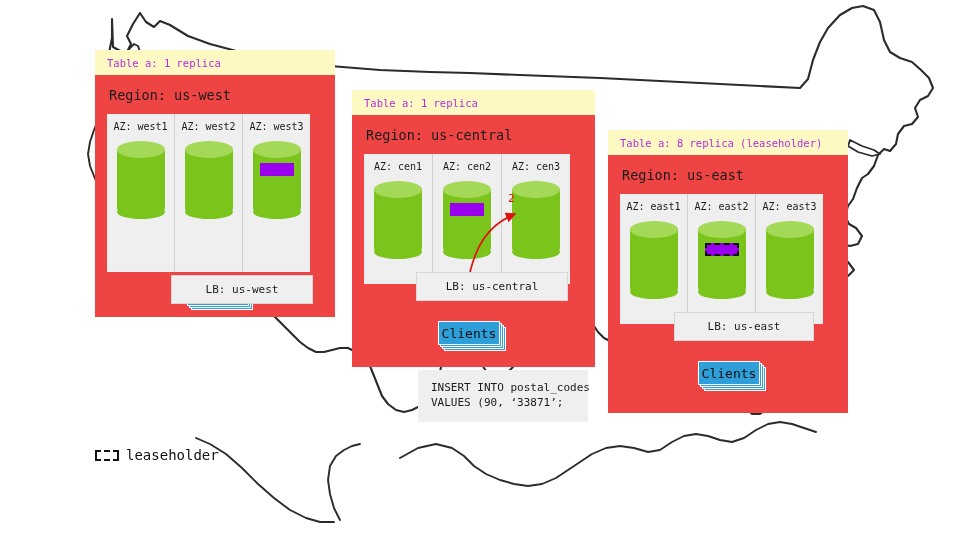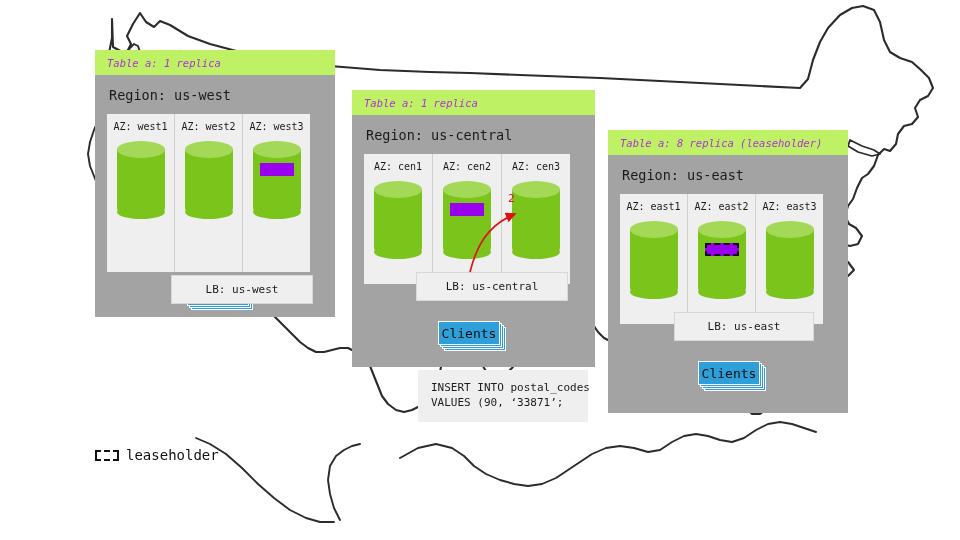--- a/index.html
+++ b/index.html
@@ -21,35 +21,34 @@
     width: 960px; height: 540px;
     z-index: 1;
   }
 
   .region-card {
     position: absolute;
     z-index: 3;
   }
 
   .card-title-bar {
-    background: #bef264;
+    background: #fef9c3;
     padding: 7px 12px 6px 12px;
     box-sizing: border-box;
-    font-style: italic;
   }
   .card-title-text {
     color: #b02ee0;
     font-size: 10.5px;
     font-family: "DejaVu Sans Mono", "Liberation Mono", monospace;
     letter-spacing: 0px;
     white-space: nowrap;
   }
 
   .card-body {
-    background: #a3a3a3;
+    background: #ef4444;
     padding: 10px 25px 14px 12px;
     box-sizing: border-box;
   }
 
   .region-label {
     font-size: 13.5px;
     color: #1b1b1b;
     font-family: "DejaVu Sans Mono", "Liberation Mono", monospace;
     margin: 2px 0 11px 2px;
     white-space: nowrap;

